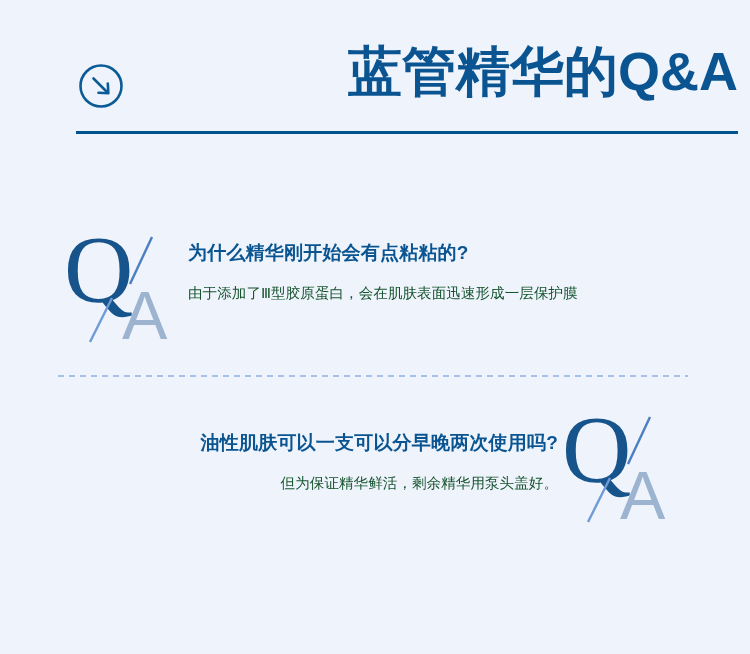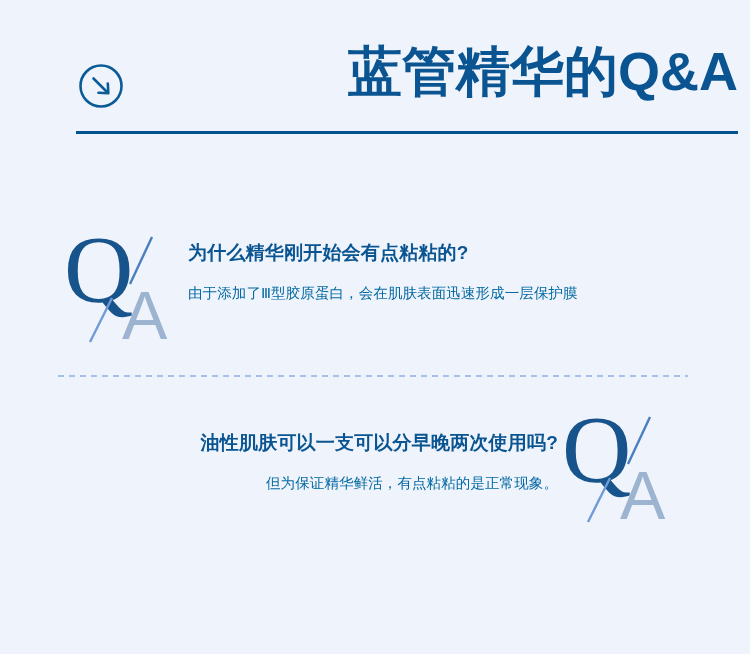--- a/index.html
+++ b/index.html
@@ -94,21 +94,21 @@
     font-weight: 700;
     color: #0a5591;
     line-height: 1.4;
     letter-spacing: 0.2px;
     white-space: nowrap;
   }
 
   .qa-answer {
     margin-top: 14px;
     font-size: 14.5px;
-    color: #0369a1;
+    color: #14532d;
     line-height: 1.75;
     letter-spacing: 0.1px;
   }
 
   .qa-answer .line { display: block; white-space: nowrap; }
 
   
   .qa-divider {
     position: absolute;
     left: 58px;
@@ -166,16 +166,16 @@
       <text x="0" y="78" font-family="Liberation Serif, DejaVu Serif, serif" font-size="96" fill="#17548c">Q</text>
       <text x="58" y="115" font-family="Liberation Sans, DejaVu Sans, sans-serif" font-size="68" fill="#9db4d0">A</text>
       <line x1="66" y1="60" x2="88" y2="13" stroke="#4a7fc1" stroke-width="2.4"></line>
       <line x1="26" y1="118" x2="48" y2="74" stroke="#6f9ad8" stroke-width="2.4"></line>
     </svg>
   </div>
 
   <div class="qa-body-right">
     <div class="qa-question">油性肌肤可以一支可以分早晚两次使用吗?</div>
     <div class="qa-answer">
-      <span class="line">但为保证精华鲜活，有点粘粘的是正常现象。</span>
+      <span class="line">但为保证精华鲜活，剩余精华用泵头盖好。</span>
     </div>
   </div>
 </div>
 
 </body></html>

